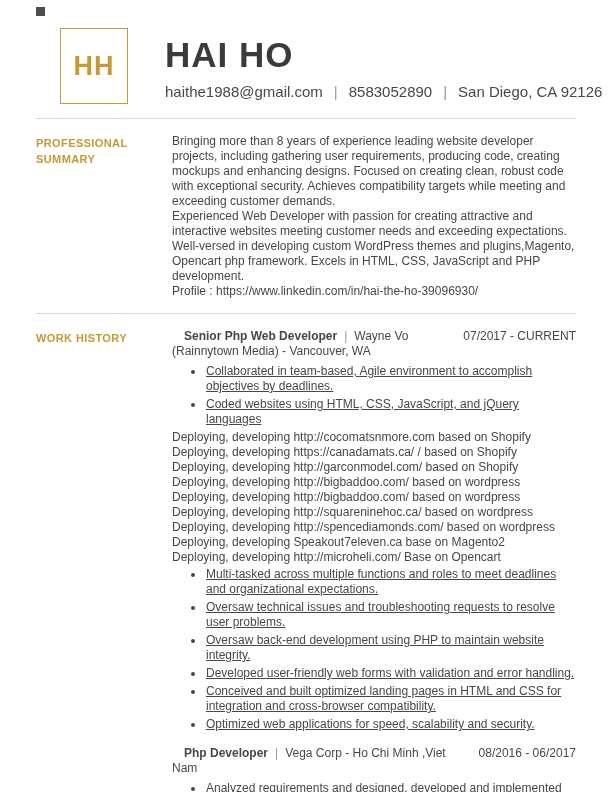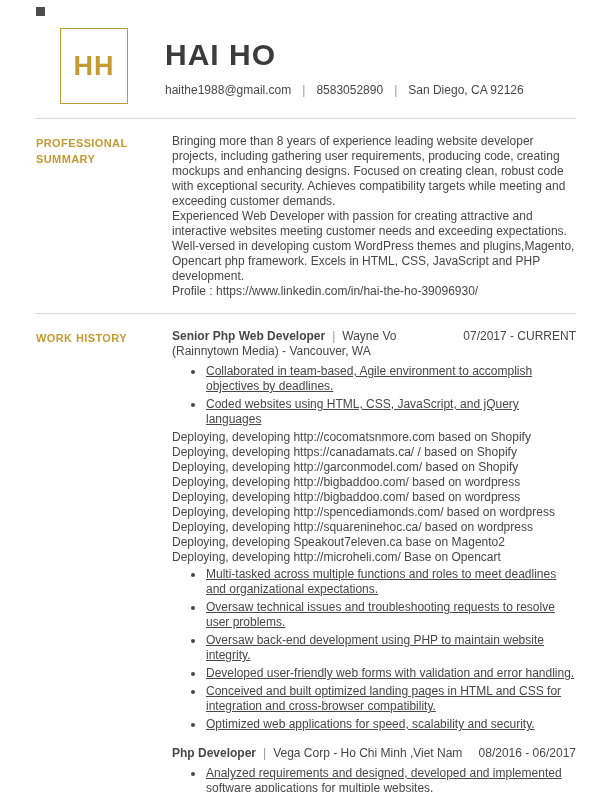--- a/index.html
+++ b/index.html
@@ -44,29 +44,29 @@
   }
   .monogram-box span {
     color: var(--accent);
     font-size: 27px;
     font-weight: bold;
     letter-spacing: 1px;
   }
   .header-text { margin-left: 37px; padding-top: 9px; }
   .name {
     margin: 0;
-    font-size: 30px;
+    font-size: 35px;
     line-height: 36px;
     font-weight: bold;
     color: var(--heading);
     letter-spacing: 1px;
   }
   .contact {
     margin-top: 10px;
-    font-size: 12px;
+    font-size: 15px;
     color: var(--text);
     white-space: nowrap;
   }
   .contact .sep { color: #9a9a9a; margin: 0 11px; }
 
   
   .divider {
     border: none;
     border-top: 1px solid var(--divider);
     margin: 14px 0 15px 0;
@@ -87,21 +87,21 @@
     padding-top: 1px;
   }
   .content-col { flex: 1 1 auto; font-size: 12px; line-height: 15px; }
 
   .content-col p { margin: 0; }
 
   
   .job { position: relative; }
   .job + .job { margin-top: 14px; }
   .job-header { position: relative; padding-right: 110px; margin-bottom: 5px; }
-  .job-title { font-weight: bold; }
+  .job-title { font-weight: bold; margin-left: 12px; }
   .job-sep { color: #9a9a9a; margin: 0 7px; }
   .job-dates {
     position: absolute;
     top: 0;
     right: 0;
     font-weight: normal;
     white-space: nowrap;
   }
 
   ul.bullets {
@@ -160,22 +160,22 @@
         <ul class="bullets">
           <li>Collaborated in team-based, Agile environment to accomplish objectives by deadlines.</li>
           <li>Coded websites using HTML, CSS, JavaScript, and jQuery languages</li>
         </ul>
         <div class="plain-lines">
           <p class="plain-line">Deploying, developing http://cocomatsnmore.com based on Shopify</p>
           <p class="plain-line">Deploying, developing https://canadamats.ca/ / based on Shopify</p>
           <p class="plain-line">Deploying, developing http://garconmodel.com/ based on Shopify</p>
           <p class="plain-line">Deploying, developing http://bigbaddoo.com/ based on wordpress</p>
           <p class="plain-line">Deploying, developing http://bigbaddoo.com/ based on wordpress</p>
+          <p class="plain-line">Deploying, developing http://squareninehoc.ca/ based on wordpress</p>
           <p class="plain-line">Deploying, developing http://spencediamonds.com/ based on wordpress</p>
-          <p class="plain-line">Deploying, developing http://squareninehoc.ca/ based on wordpress</p>
           <p class="plain-line">Deploying, developing Speakout7eleven.ca base on Magento2</p>
           <p class="plain-line">Deploying, developing http://microheli.com/ Base on Opencart</p>
         </div>
         <ul class="bullets tail">
           <li>Multi-tasked across multiple functions and roles to meet deadlines and organizational expectations.</li>
           <li>Oversaw technical issues and troubleshooting requests to resolve user problems.</li>
           <li>Oversaw back-end development using PHP to maintain website integrity.</li>
           <li>Developed user-friendly web forms with validation and error handling.</li>
           <li>Conceived and built optimized landing pages in HTML and CSS for integration and cross-browser compatibility.</li>
           <li>Optimized web applications for speed, scalability and security.</li>

